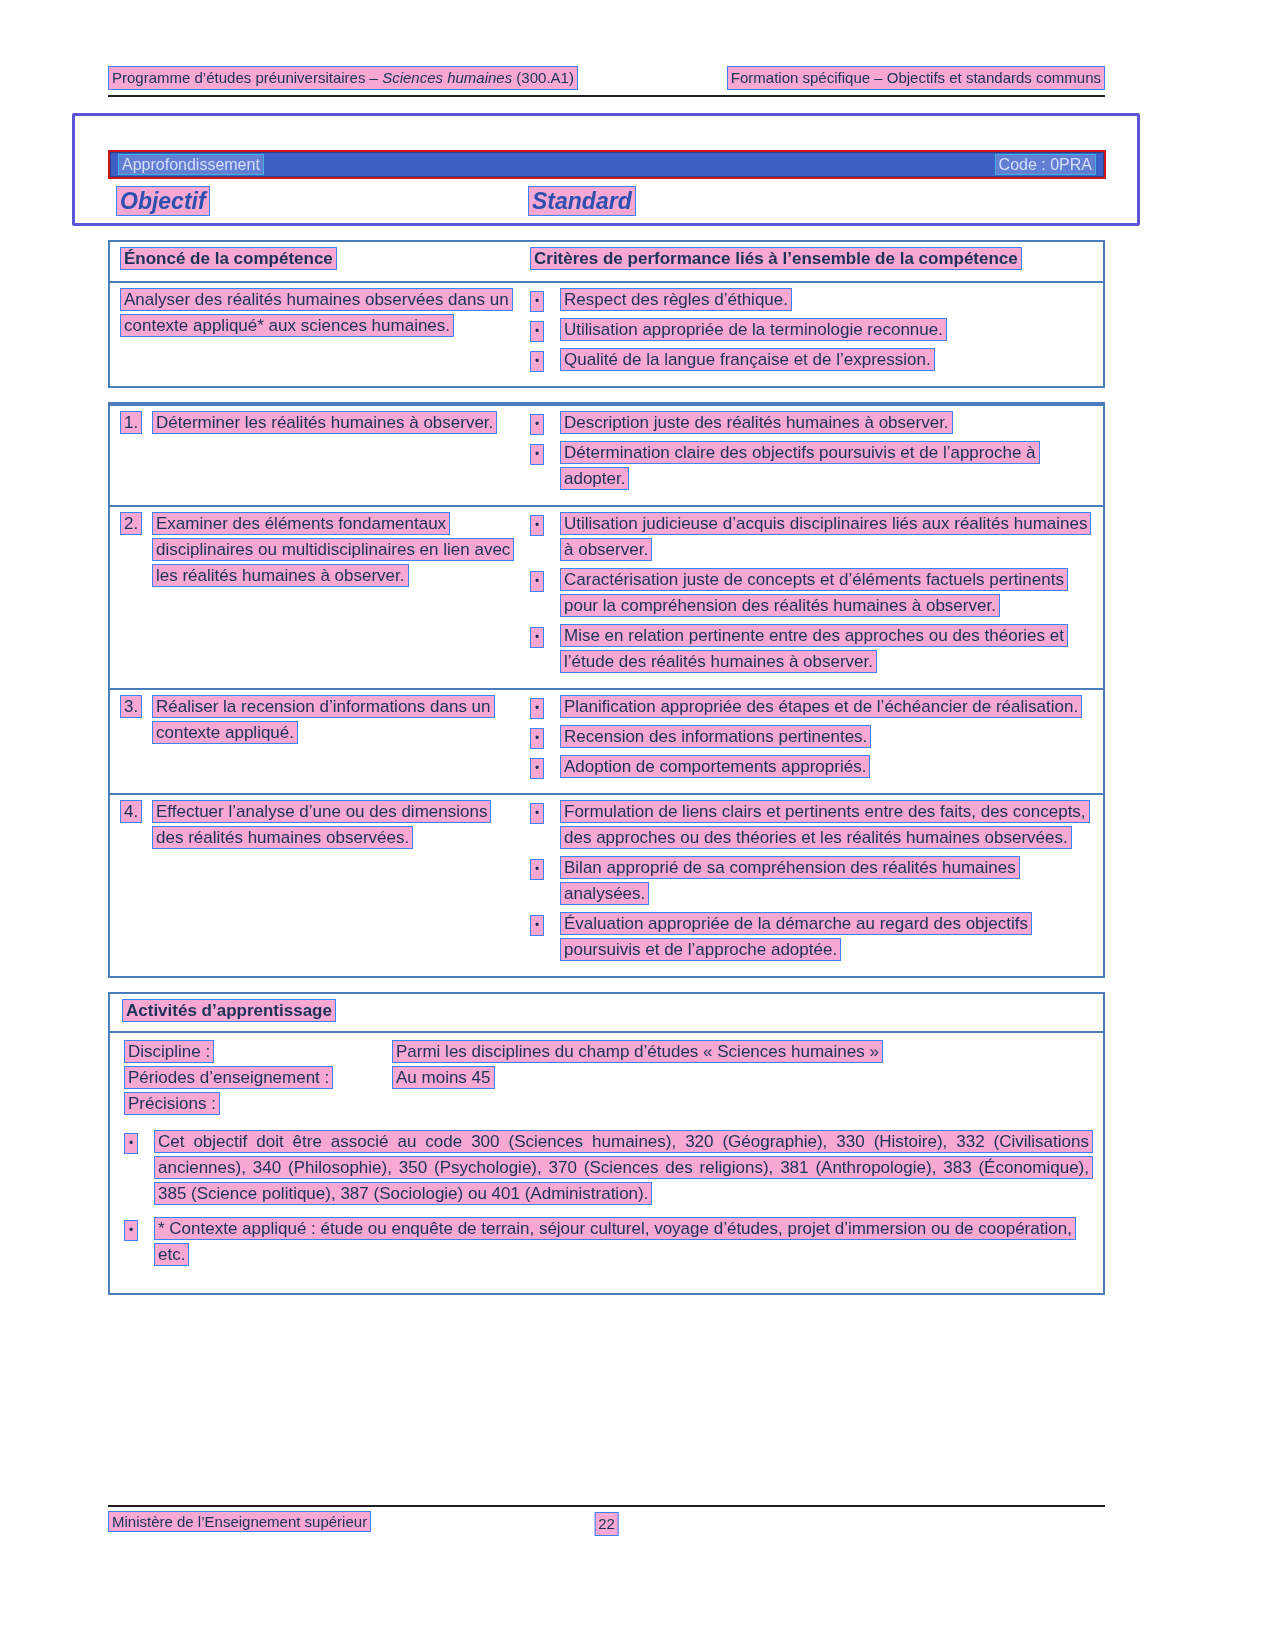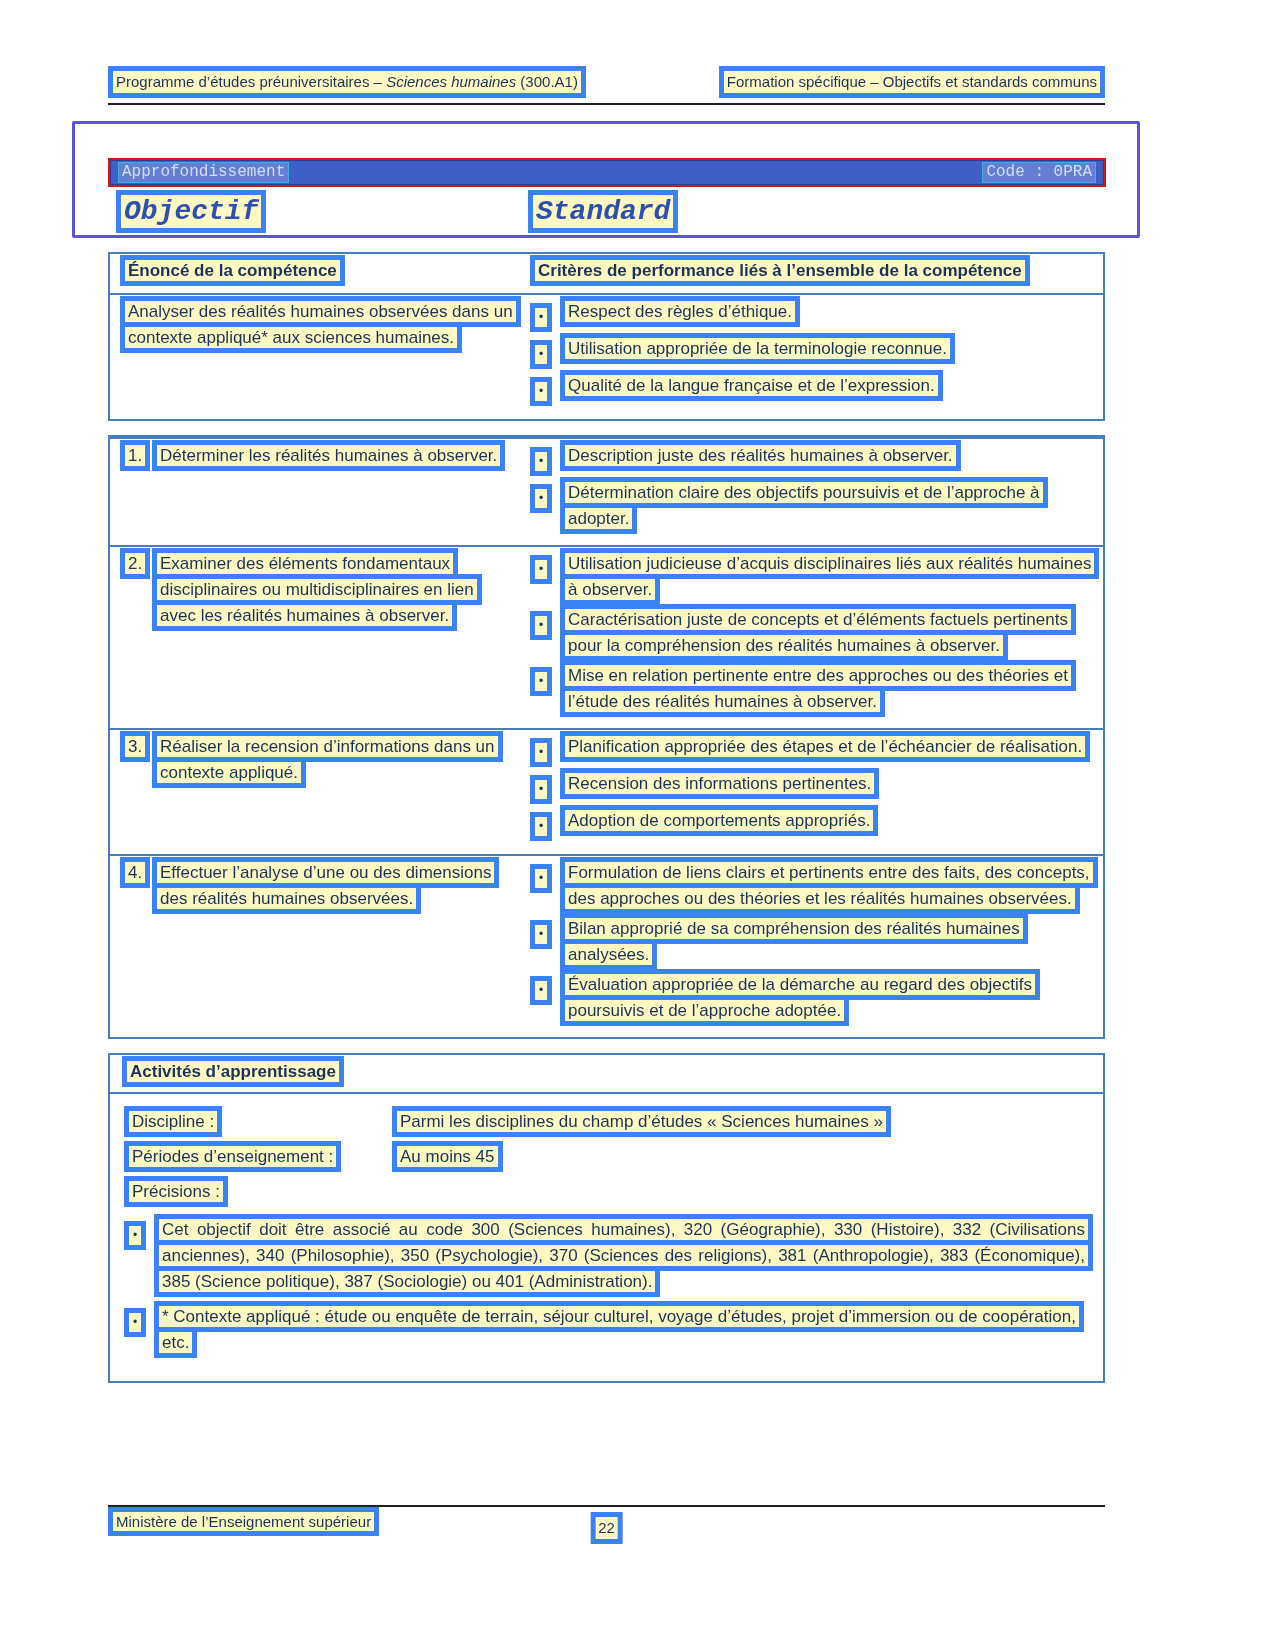--- a/index.html
+++ b/index.html
@@ -5,43 +5,43 @@
   * { margin:0; padding:0; box-sizing:border-box; }
   html,body { background:#ffffff; }
   .page {
     position:relative; width:1275px; height:1651px; background:#ffffff;
     font-family:"Liberation Sans", sans-serif; color:#1b3358; overflow:hidden;
   }
   .content { margin-left:108px; width:997px; }
 
   
   .hl {
-    background:#fef9c3;
-    border:5px solid #3b82f6;
+    background:#f9a8d4;
+    border:1px solid #3b82f6;
     padding:1px 3px;
     box-decoration-break:clone;
     -webkit-box-decoration-break:clone;
   }
 
   
   .doc-header { display:flex; justify-content:space-between; padding-top:66px; font-size:15px; line-height:20px; }
   .rule { border-top:2px solid #1f1f1f; margin-top:5px; }
   .footer { position:absolute; left:108px; width:997px; top:1500px; font-size:15px; line-height:20px; }
   .footer-row { position:relative; margin-top:5px; }
   .page-num { position:absolute; left:50%; transform:translateX(-50%); }
 
   
-  .title-box { margin:16px -35px 0 -36px; border:3px solid #5b55d6; border-radius:2px; padding:34px 0 8px; background:#ffffff;font-family:Liberation Mono, monospace; }
+  .title-box { margin:16px -35px 0 -36px; border:3px solid #5b55d6; border-radius:2px; padding:34px 0 8px; background:#ffffff; }
   .red-frame { margin:0 31px 0 33px; border:2px solid #d0151d; }
   .title-bar { background:#3d5fc6; border:1px solid #27408f; display:flex; justify-content:space-between; align-items:center; height:25px; padding:0 7px; }
   .hl-bar { background:rgba(173,188,238,0.35); border:1px solid #3fb0e0; color:#d6defa; font-size:16px; padding:0 3px; line-height:19px; }
   .col-heads { display:flex; margin:9px 0 0 41px; }
   .col-slot { flex:none; width:412px; }
   .col-slot.second { flex:1; width:auto; }
-  .col-head { font-size:28px; font-weight:bold; font-style:italic; color:#2d4fae; }
+  .col-head { font-size:23px; font-weight:bold; font-style:italic; color:#2d4fae; }
 
   
   .tbl { border:2px solid #4a7dbb; margin-top:14px; font-size:17px; line-height:26px; }
   .trow { display:flex; }
   .trow + .trow { border-top:2px solid #4a7dbb;justify-content:flex-end; }
   .tcell { padding:4px 8px 9px 10px; }
   .tcell.left  { flex:none; width:412px; }
   .tcell.right { flex:1; padding-left:8px; }
   .th { font-weight:bold; }
 
@@ -51,21 +51,21 @@
 
   .bi { display:flex; margin-bottom:4px; align-items:flex-start; }
   .dot-slot { flex:none; width:30px; }
   .dot { font-size:12px; line-height:15px; padding:2px 4px; display:inline-block; margin-top:4px; }
   .txt { flex:1; }
   .txt.justify { text-align:justify; }
 
   
   .tbl3-head { padding:4px 10px 7px 12px; border-bottom:2px solid #4a7dbb; }
   .tbl3-body { padding:6px 10px 16px 14px; }
-  .arow { display:flex; margin-top:9px; }
+  .arow { display:flex; margin-top:0; }
   .alabel { flex:none; width:268px; }
   .avalue { flex:1; }
   .notes { margin-top:12px; }
   .notes .bi { margin-bottom:9px; }
 </style>
 </head>
 <body>
 
 <div class="page">
   <div class="content">

